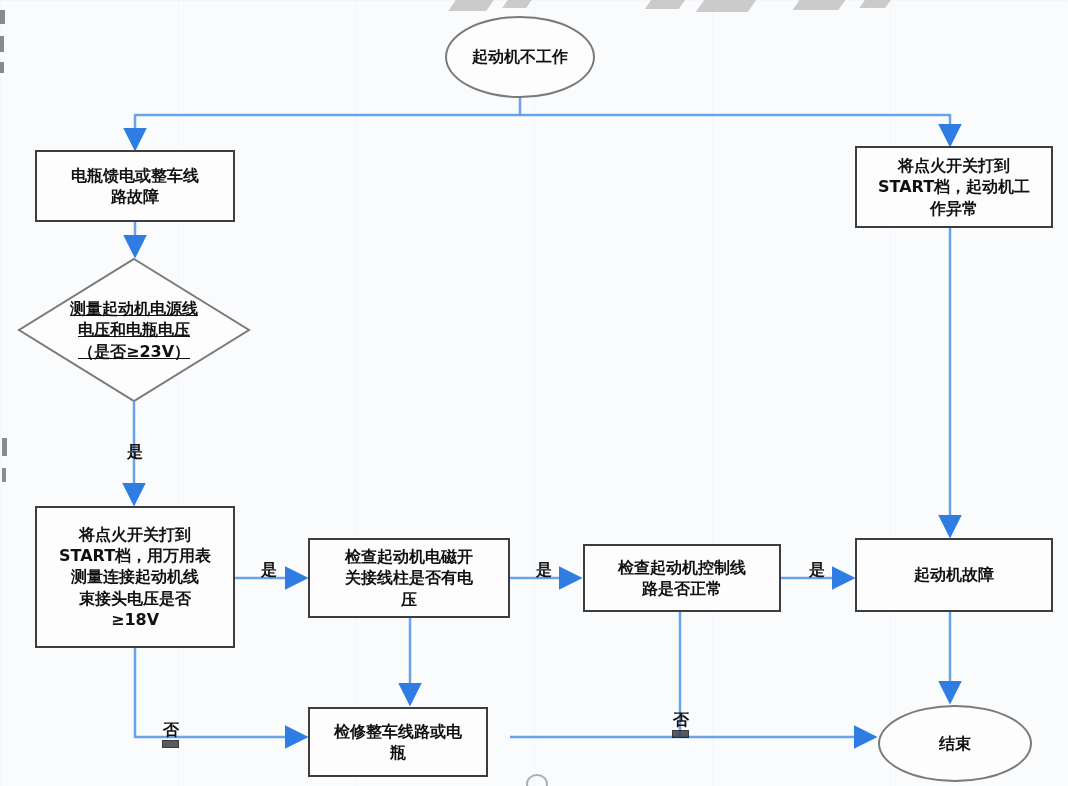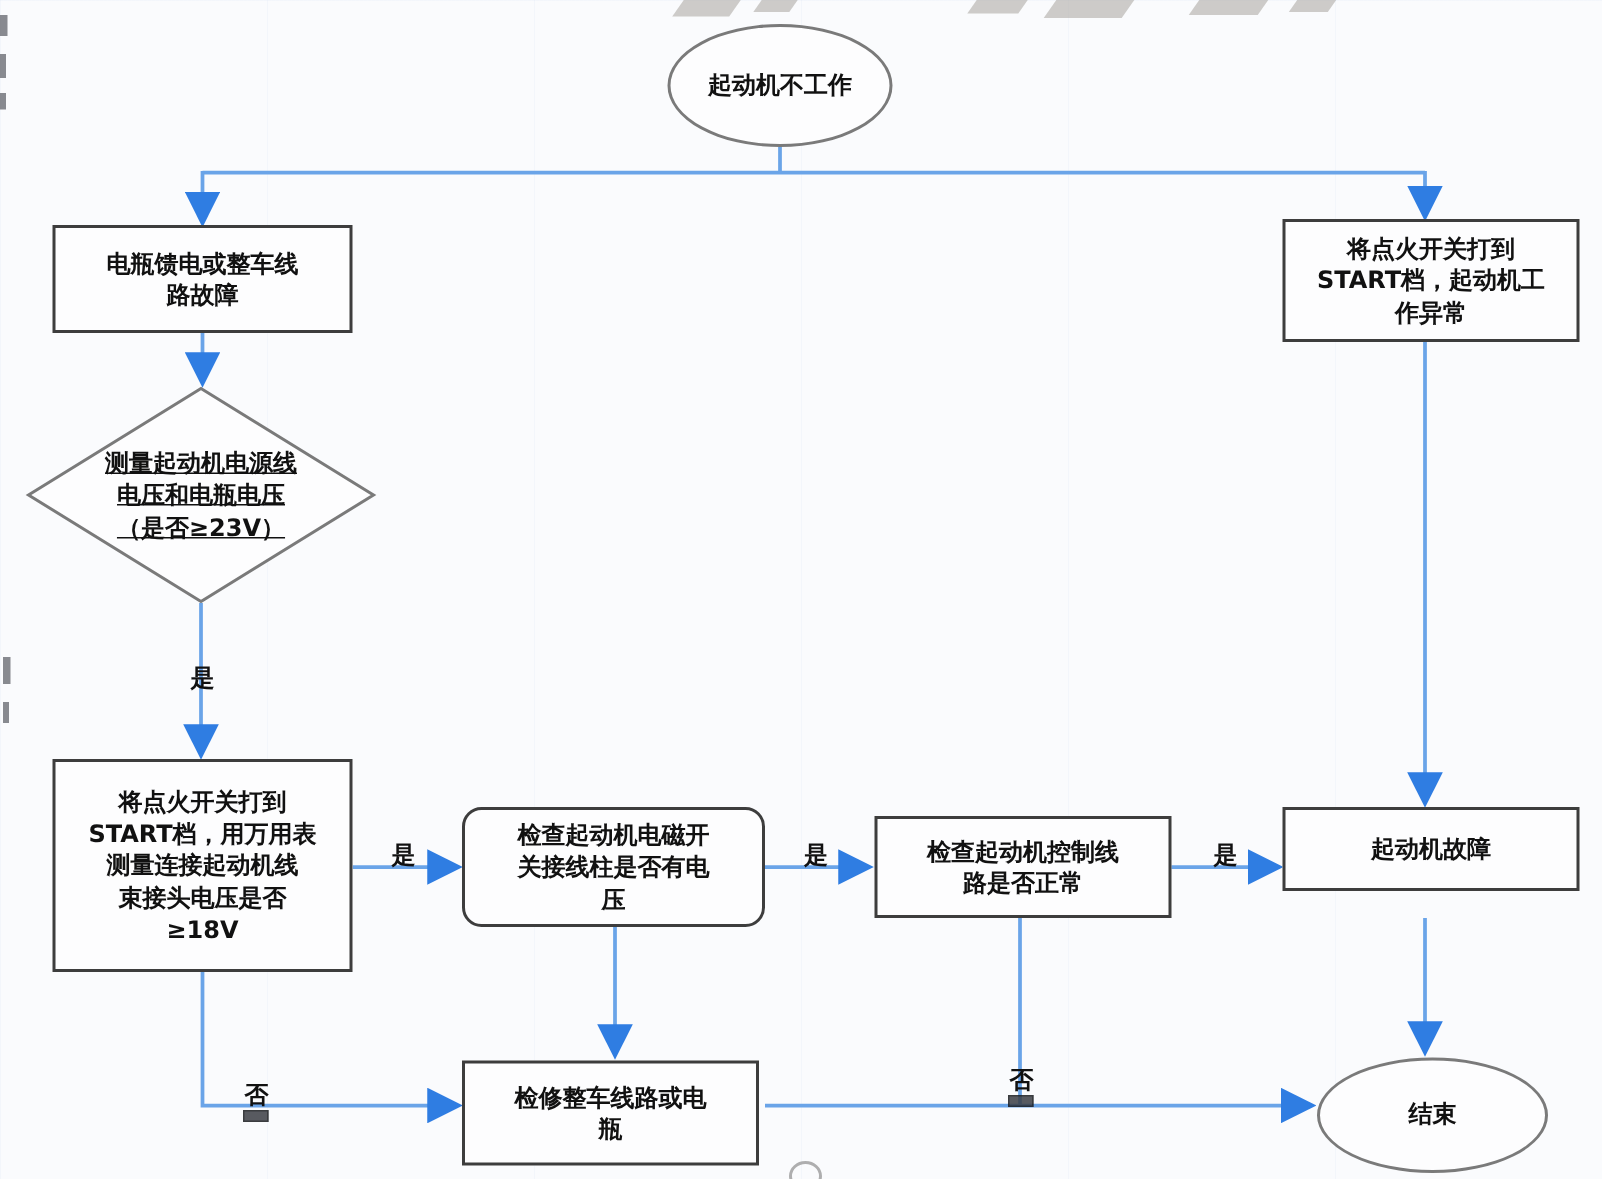--- a/index.html
+++ b/index.html
@@ -92,30 +92,30 @@
   <div class="node diamond-text" style="left:24px;top:282px;width:220px;height:96px;text-decoration:underline;">测量起动机电源线
 电压和电瓶电压
 （是否≥23V）</div>
 
   <div class="node box" style="left:35px;top:506px;width:200px;height:142px;">将点火开关打到
 START档，用万用表
 测量连接起动机线
 束接头电压是否
 ≥18V</div>
 
-  <div class="node box" style="left:308px;top:538px;width:202px;height:80px;border-radius:13px;">检查起动机电磁开
+  <div class="node box" style="left:308px;top:538px;width:202px;height:80px;">检查起动机电磁开
 关接线柱是否有电
 压</div>
 
   <div class="node box" style="left:583px;top:544px;width:198px;height:68px;">检查起动机控制线
 路是否正常</div>
 
-  <div class="node box" style="left:855px;top:538px;width:198px;height:56px;">起动机故障</div>
+  <div class="node box" style="left:855px;top:538px;width:198px;height:74px;">起动机故障</div>
 
-  <div class="node box" style="left:308px;top:707px;width:198px;height:70px;">检修整车线路或电
+  <div class="node box" style="left:308px;top:707px;width:180px;height:70px;font-family:Liberation Serif, serif;">检修整车线路或电
 瓶</div>
 
   <div class="node ellipse" style="left:878px;top:705px;width:154px;height:77px;font-family:Liberation Serif, serif;">结束</div>
 
   <div class="edge-label" style="left:122px;top:444px;width:26px;">是</div>
 
   <div class="edge-label" style="left:256px;top:562px;width:26px;">是</div>
 
   <div class="edge-label" style="left:531px;top:562px;width:26px;">是</div>
 

